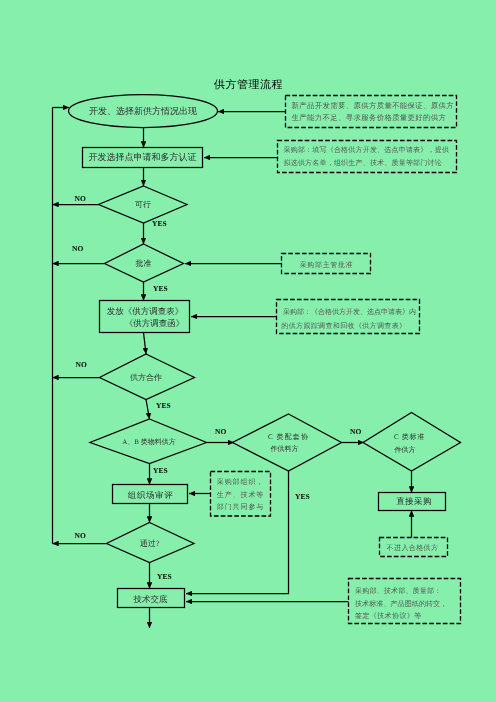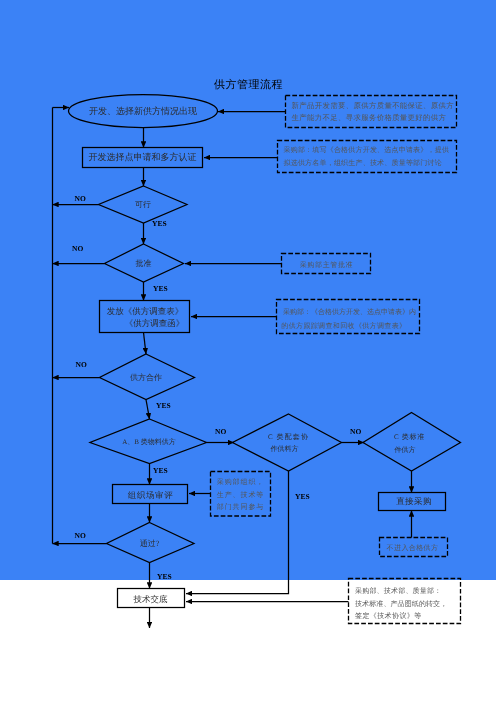--- a/index.html
+++ b/index.html
@@ -1,19 +1,19 @@
 <!DOCTYPE html>
 <html><head>
 <meta charset="utf-8">
 <title>供方管理流程</title>
 <style>
   html,body{margin:0;padding:0;background:#ffffff;}
   body{width:496px;height:702px;overflow:hidden;
        font-family:"Liberation Serif",serif;}
-  #page{position:relative;width:496px;height:580px;background:#3b82f6;}
+  #page{position:relative;width:496px;height:702px;background:#86efac;}
   svg#chart{display:block;position:absolute;left:0;top:0;
              -webkit-font-smoothing:antialiased;text-rendering:geometricPrecision;}
   .shape{fill:none;stroke:#000;stroke-width:1.25;}
   .dashbox{fill:none;stroke:#000;stroke-width:1.3;stroke-dasharray:4.7 2.1;}
   .conn{fill:none;stroke:#000;stroke-width:1.25;}
   .cjk{font-family:"Liberation Serif",serif;fill:#2b2b2b;}
   .note{fill:#555;}
   .yn{font-family:"Liberation Serif",serif;font-weight:bold;fill:#000;font-size:7.5px;}
   .title{font-family:"Liberation Serif",serif;fill:#000;font-size:11px;}
 </style>

